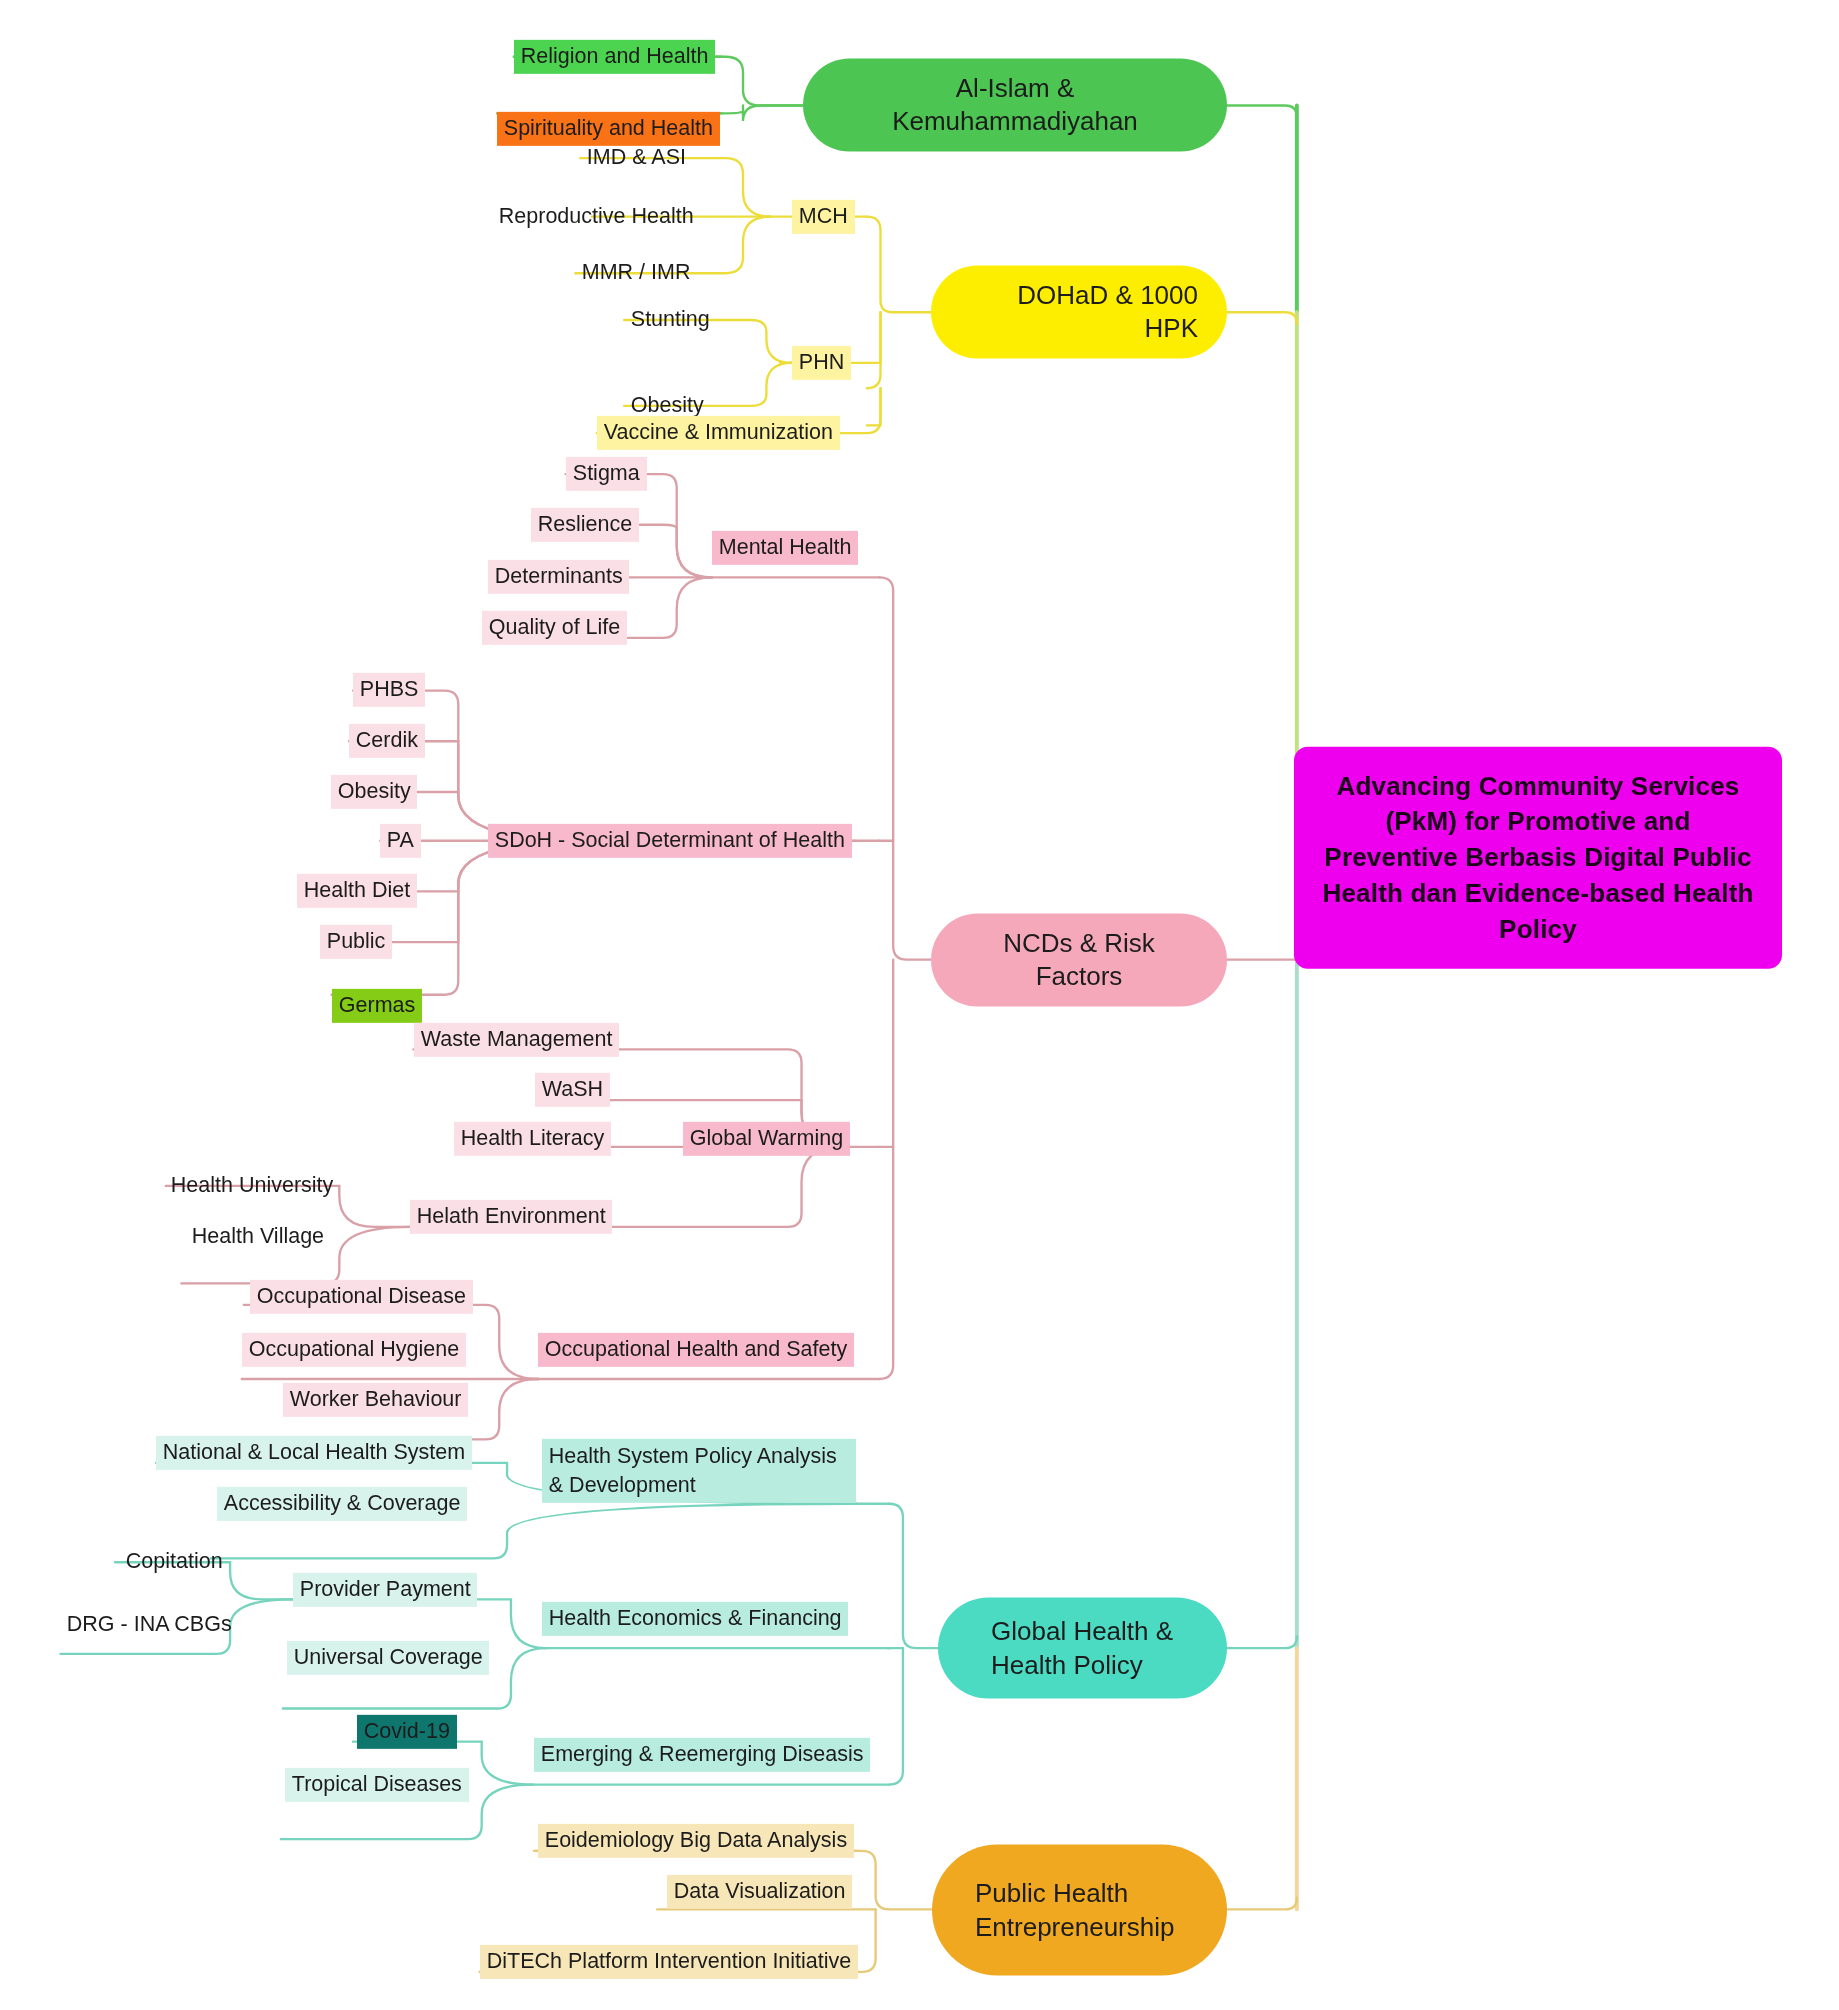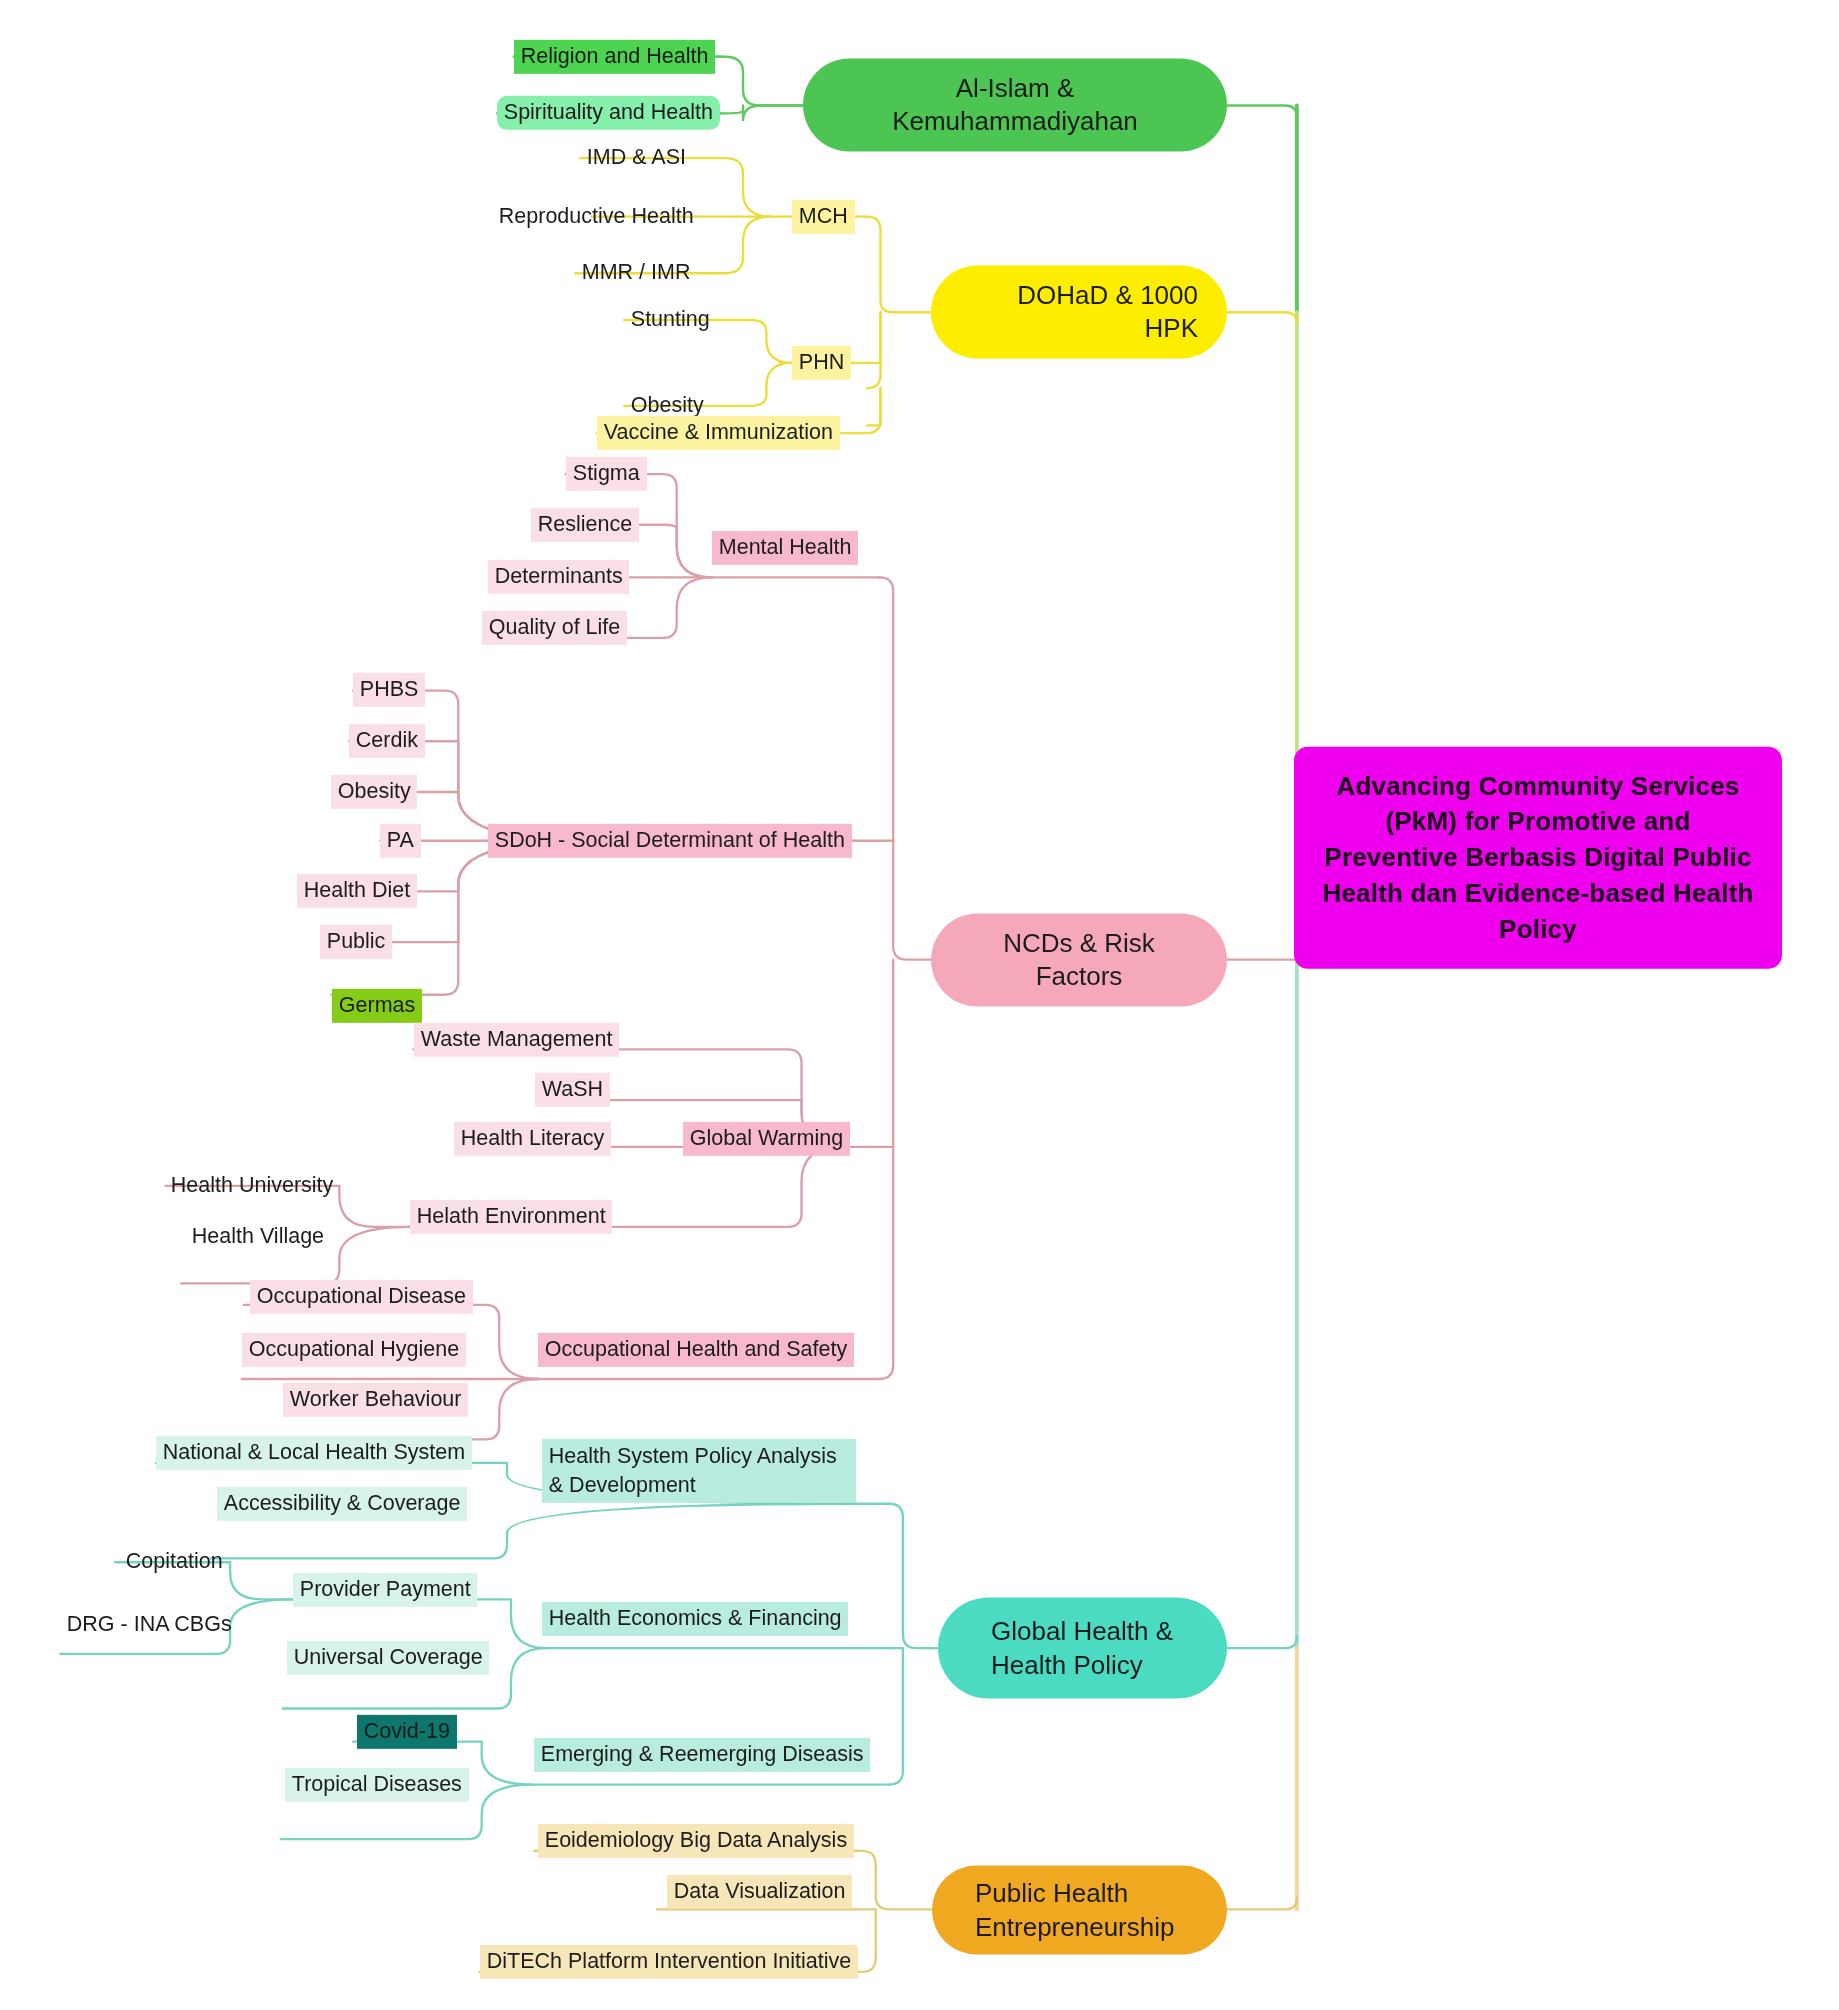--- a/index.html
+++ b/index.html
@@ -176,21 +176,21 @@
     <span>Advancing Community Services (PkM) for Promotive and Preventive Berbasis Digital Public Health dan Evidence-based Health Policy</span>
   </div>
 
   <div class="node pill" style="left:803px; top:105px; width:424px; transform:translateY(-50%); background:#4cc552;">
     <span>Al-Islam &amp; Kemuhammadiyahan</span>
   </div>
 
   <div class="node tag" style="left:514px; top:57px; transform:translateY(-50%); background:#4cd34f;">
     <span>Religion and Health</span>
   </div>
-  <div class="node tag" style="left:497px; top:113px; transform:translateY(-50%); background:#86efac;border-radius:10px;">
+  <div class="node tag" style="left:497px; top:129px; transform:translateY(-50%); background:#f97316;">
     <span>Spirituality and Health</span>
   </div>
 
   <div class="node pill" style="left:931px; top:312px; width:296px; transform:translateY(-50%); background:#fdee00;text-align:right;">
     <span>DOHaD &amp; 1000 HPK</span>
   </div>
 
   <div class="node tag" style="left:792px; top:217px; transform:translateY(-50%); background:#fdf3a0;">
     <span>MCH</span>
   </div>
@@ -331,21 +331,21 @@
   <div class="node tag" style="left:534px; top:1755px; transform:translateY(-50%); background:#b8ecdf;">
     <span>Emerging &amp; Reemerging Diseasis</span>
   </div>
   <div class="node tag" style="left:357px; top:1732px; transform:translateY(-50%); background:#0f766e;">
     <span>Covid-19</span>
   </div>
   <div class="node tag" style="left:285px; top:1785px; transform:translateY(-50%); background:#d8f3ec;">
     <span>Tropical Diseases</span>
   </div>
 
-  <div class="node pill" style="left:932px; top:1910px; width:295px; height:89px; transform:translateY(-50%); background:#efa820; justify-content:flex-start; padding-left:43px; text-align:left;">
+  <div class="node pill" style="left:932px; top:1910px; width:295px; height:131px; transform:translateY(-50%); background:#efa820; justify-content:flex-start; padding-left:43px; text-align:left;">
     <span>Public Health Entrepreneurship</span>
   </div>
 
   <div class="node tag" style="left:538px; top:1841px; transform:translateY(-50%); background:#f7e6b8;">
     <span>Eoidemiology Big Data Analysis</span>
   </div>
   <div class="node tag" style="left:667px; top:1892px; transform:translateY(-50%); background:#f7e6b8;">
     <span>Data Visualization</span>
   </div>
   <div class="node tag" style="left:480px; top:1962px; transform:translateY(-50%); background:#f7e6b8;">

